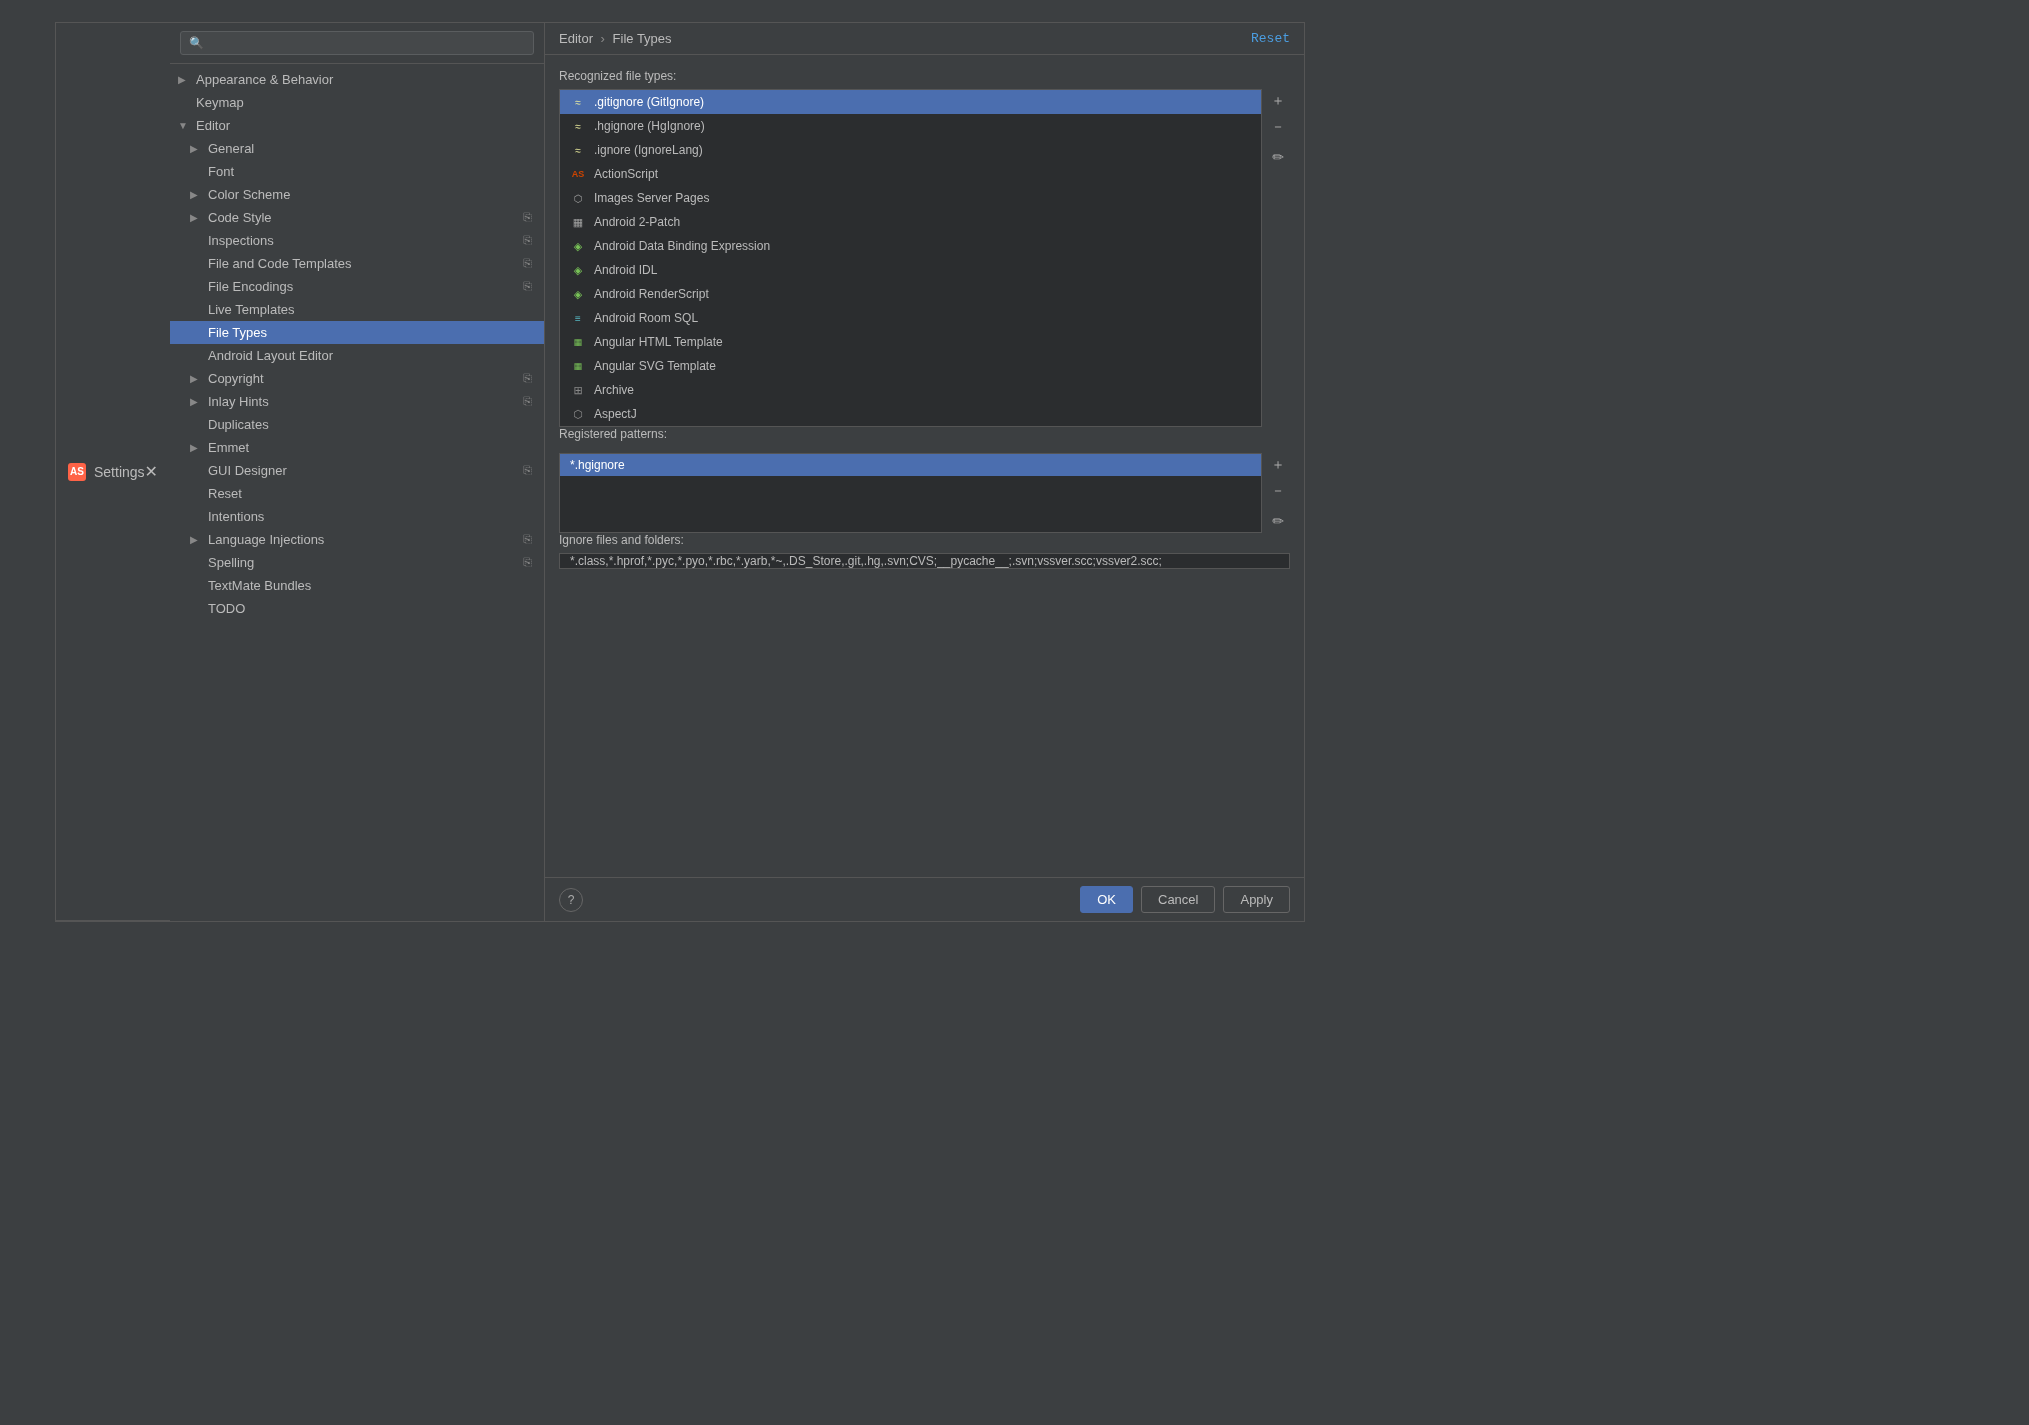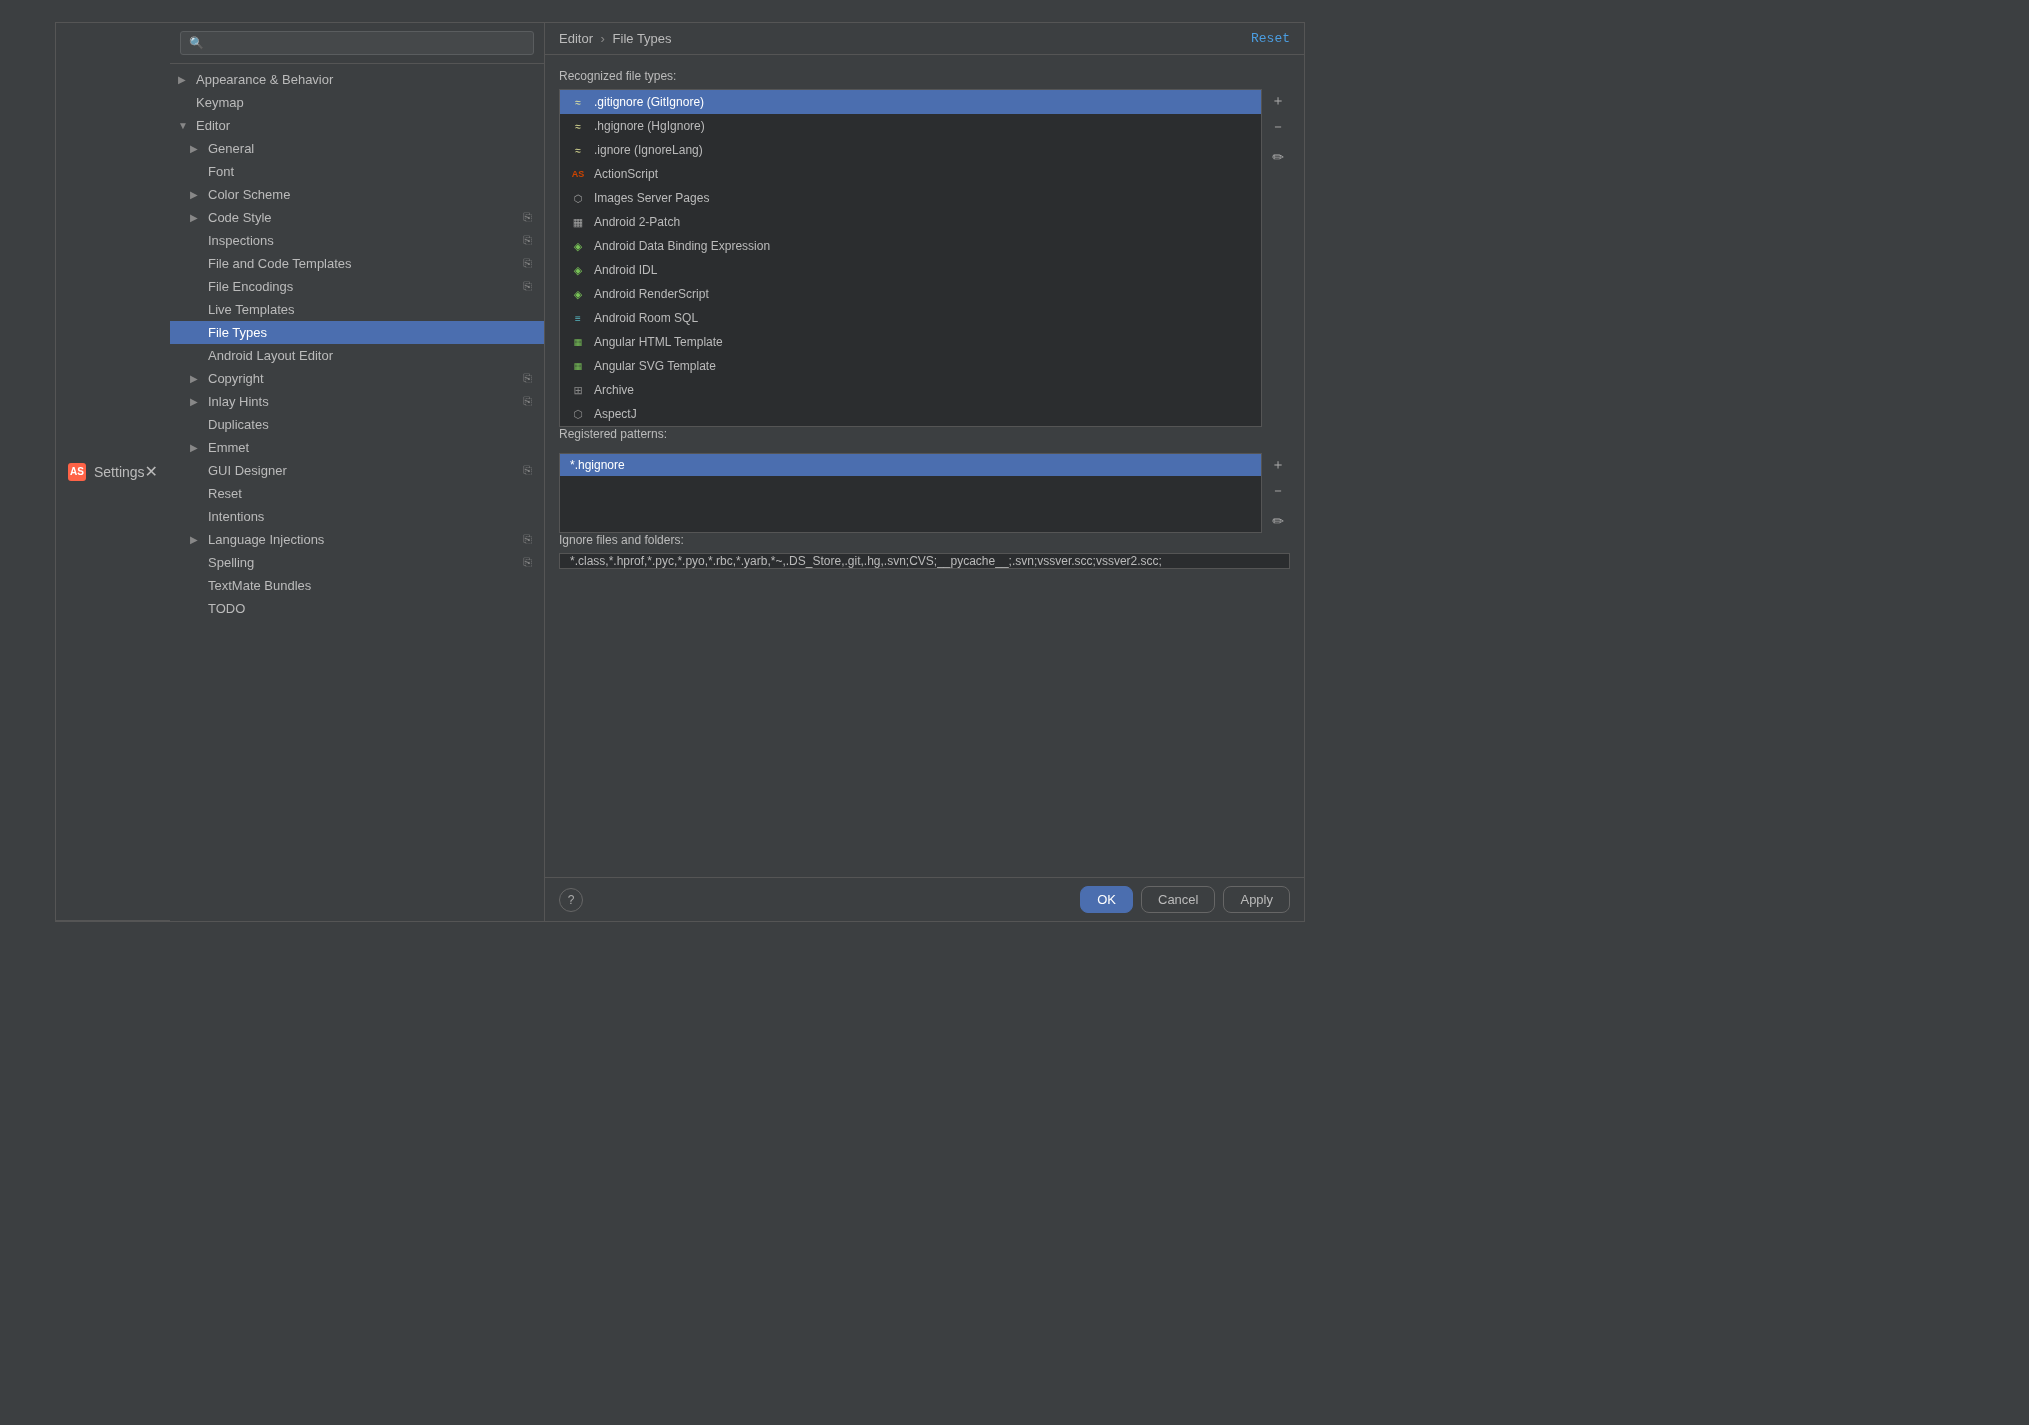--- a/index.html
+++ b/index.html
@@ -284,21 +284,21 @@
       display: flex;
       align-items: center;
       justify-content: flex-end;
       gap: 8px;
       border-top: 1px solid #555;
       flex-shrink: 0;
     }
 
     .footer-btn {
       padding: 5px 16px;
-      border-radius: 8px;
+      border-radius: 3px;
       cursor: pointer;
       font-size: 13px;
       border: 1px solid transparent;
     }
 
     .footer-btn.primary {
       background: #4b6eaf;
       color: white;
       border-color: #4b6eaf;
     }

